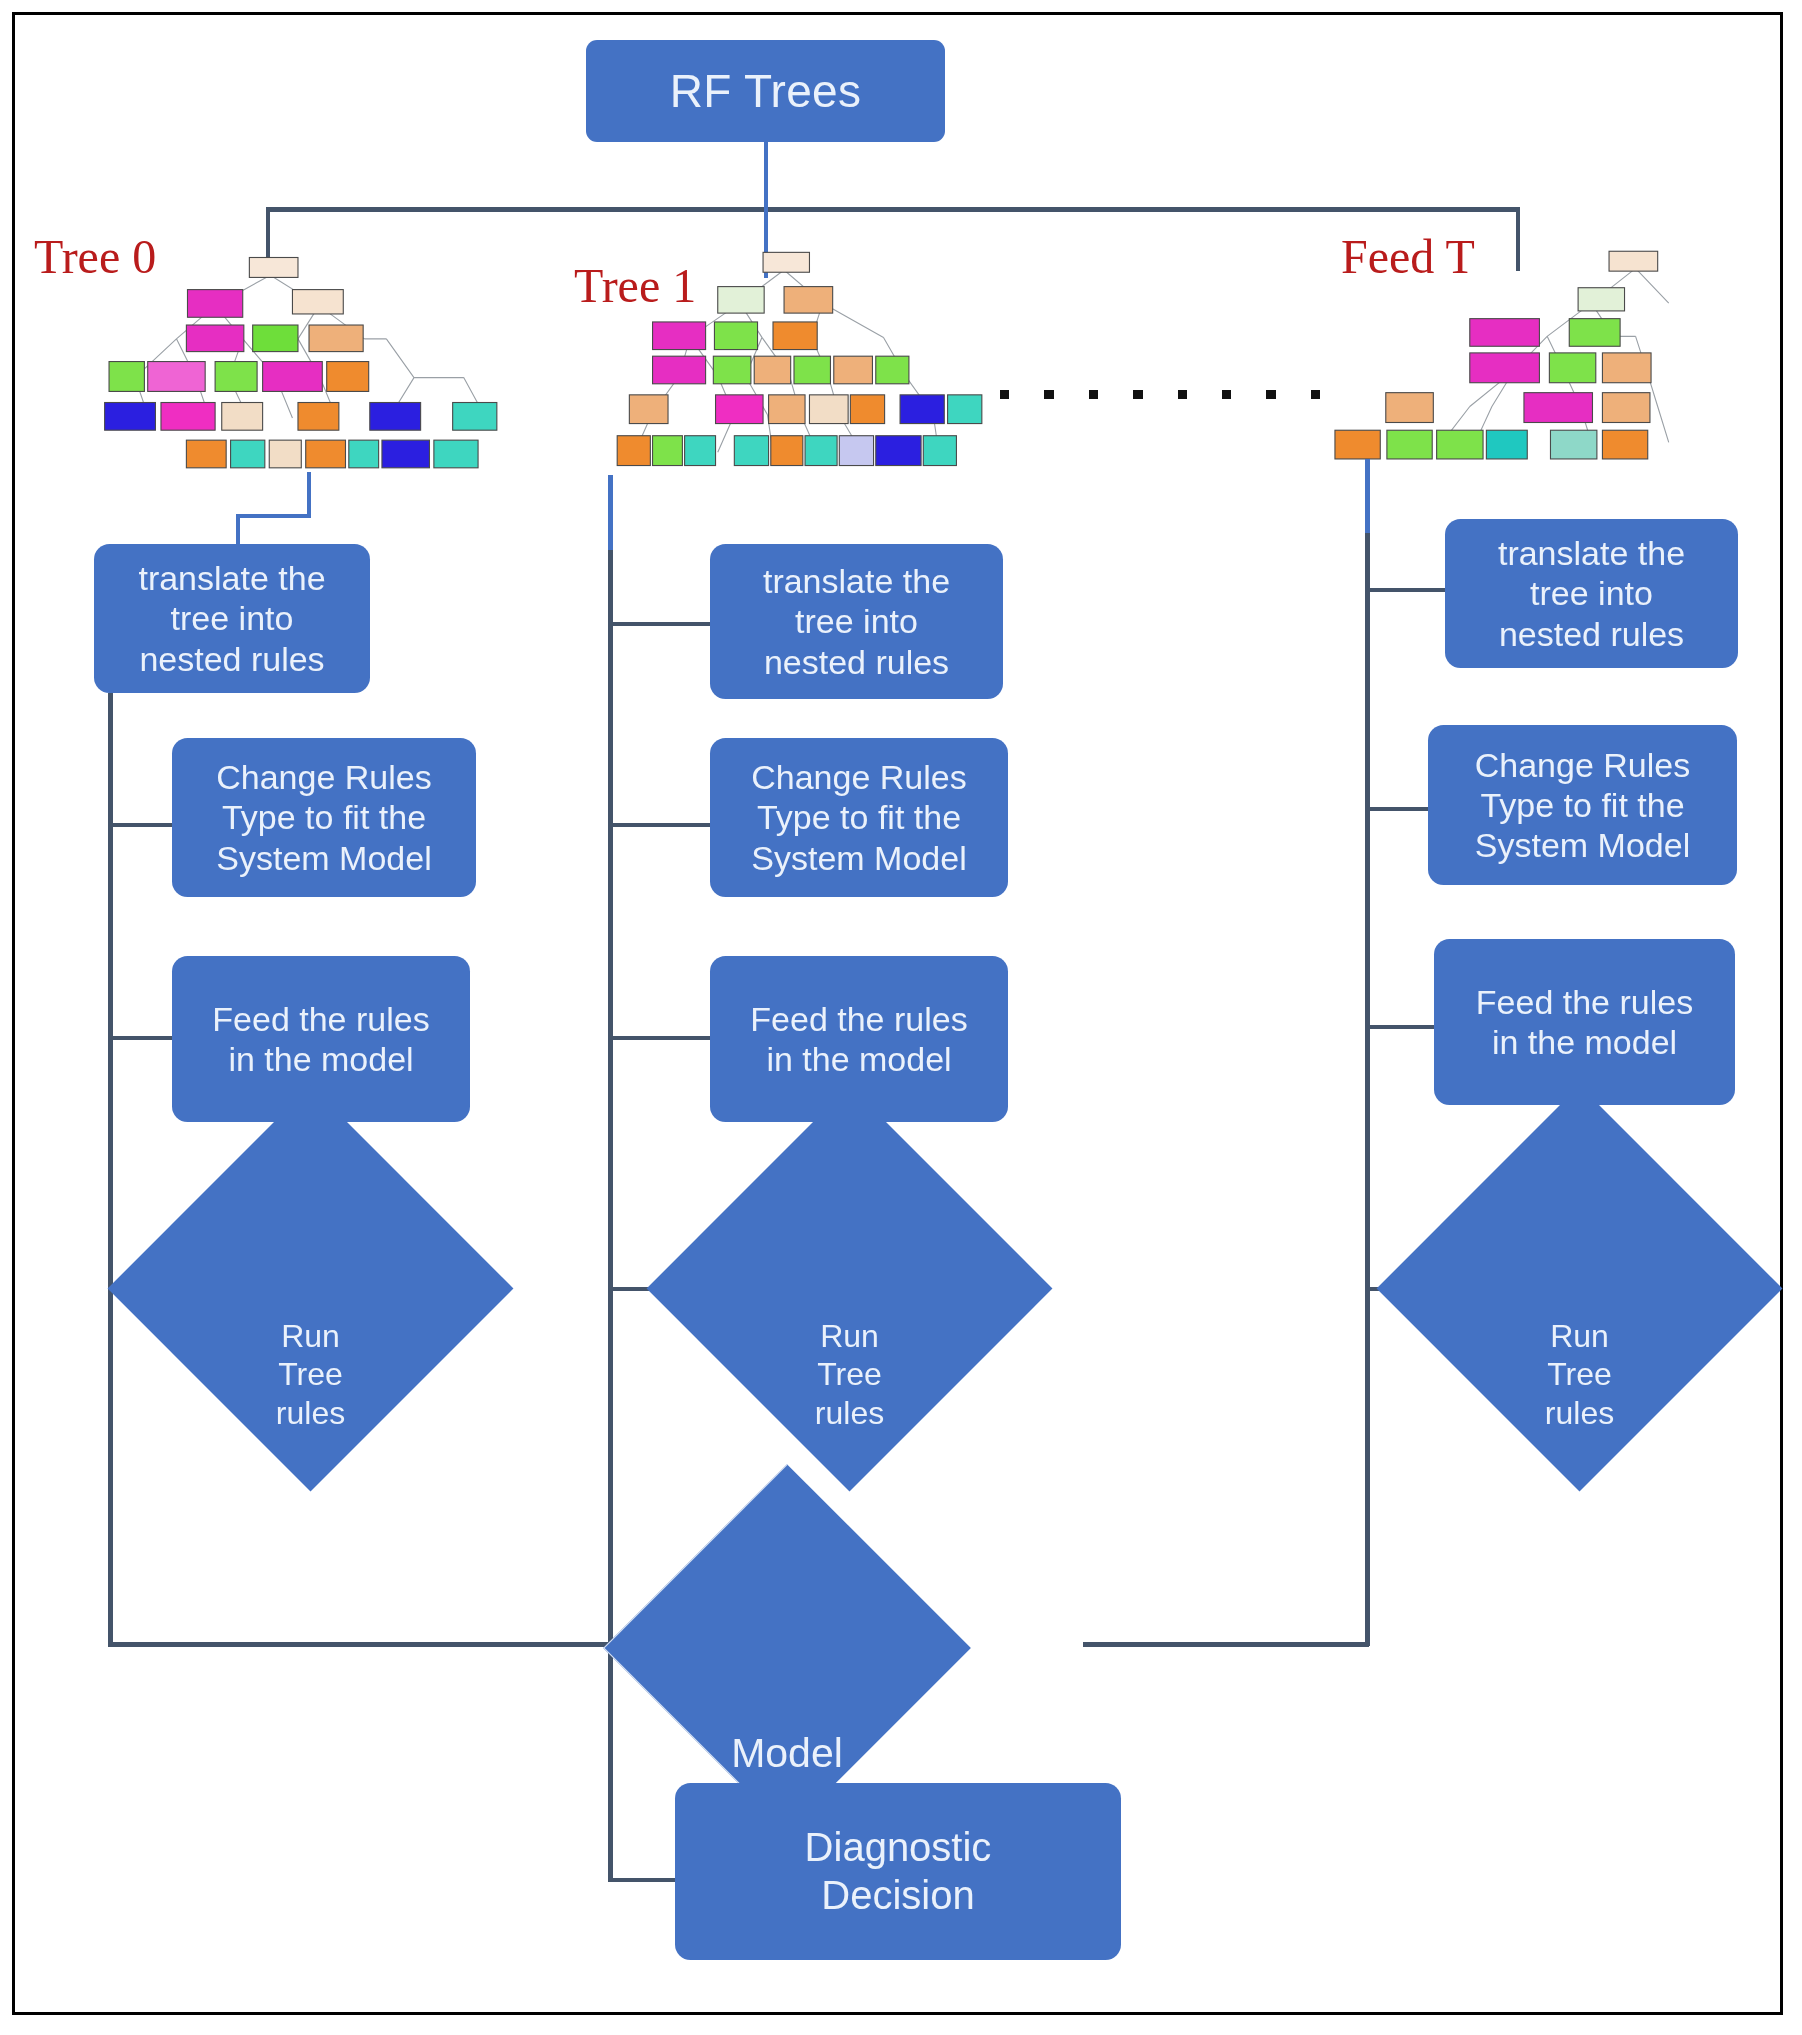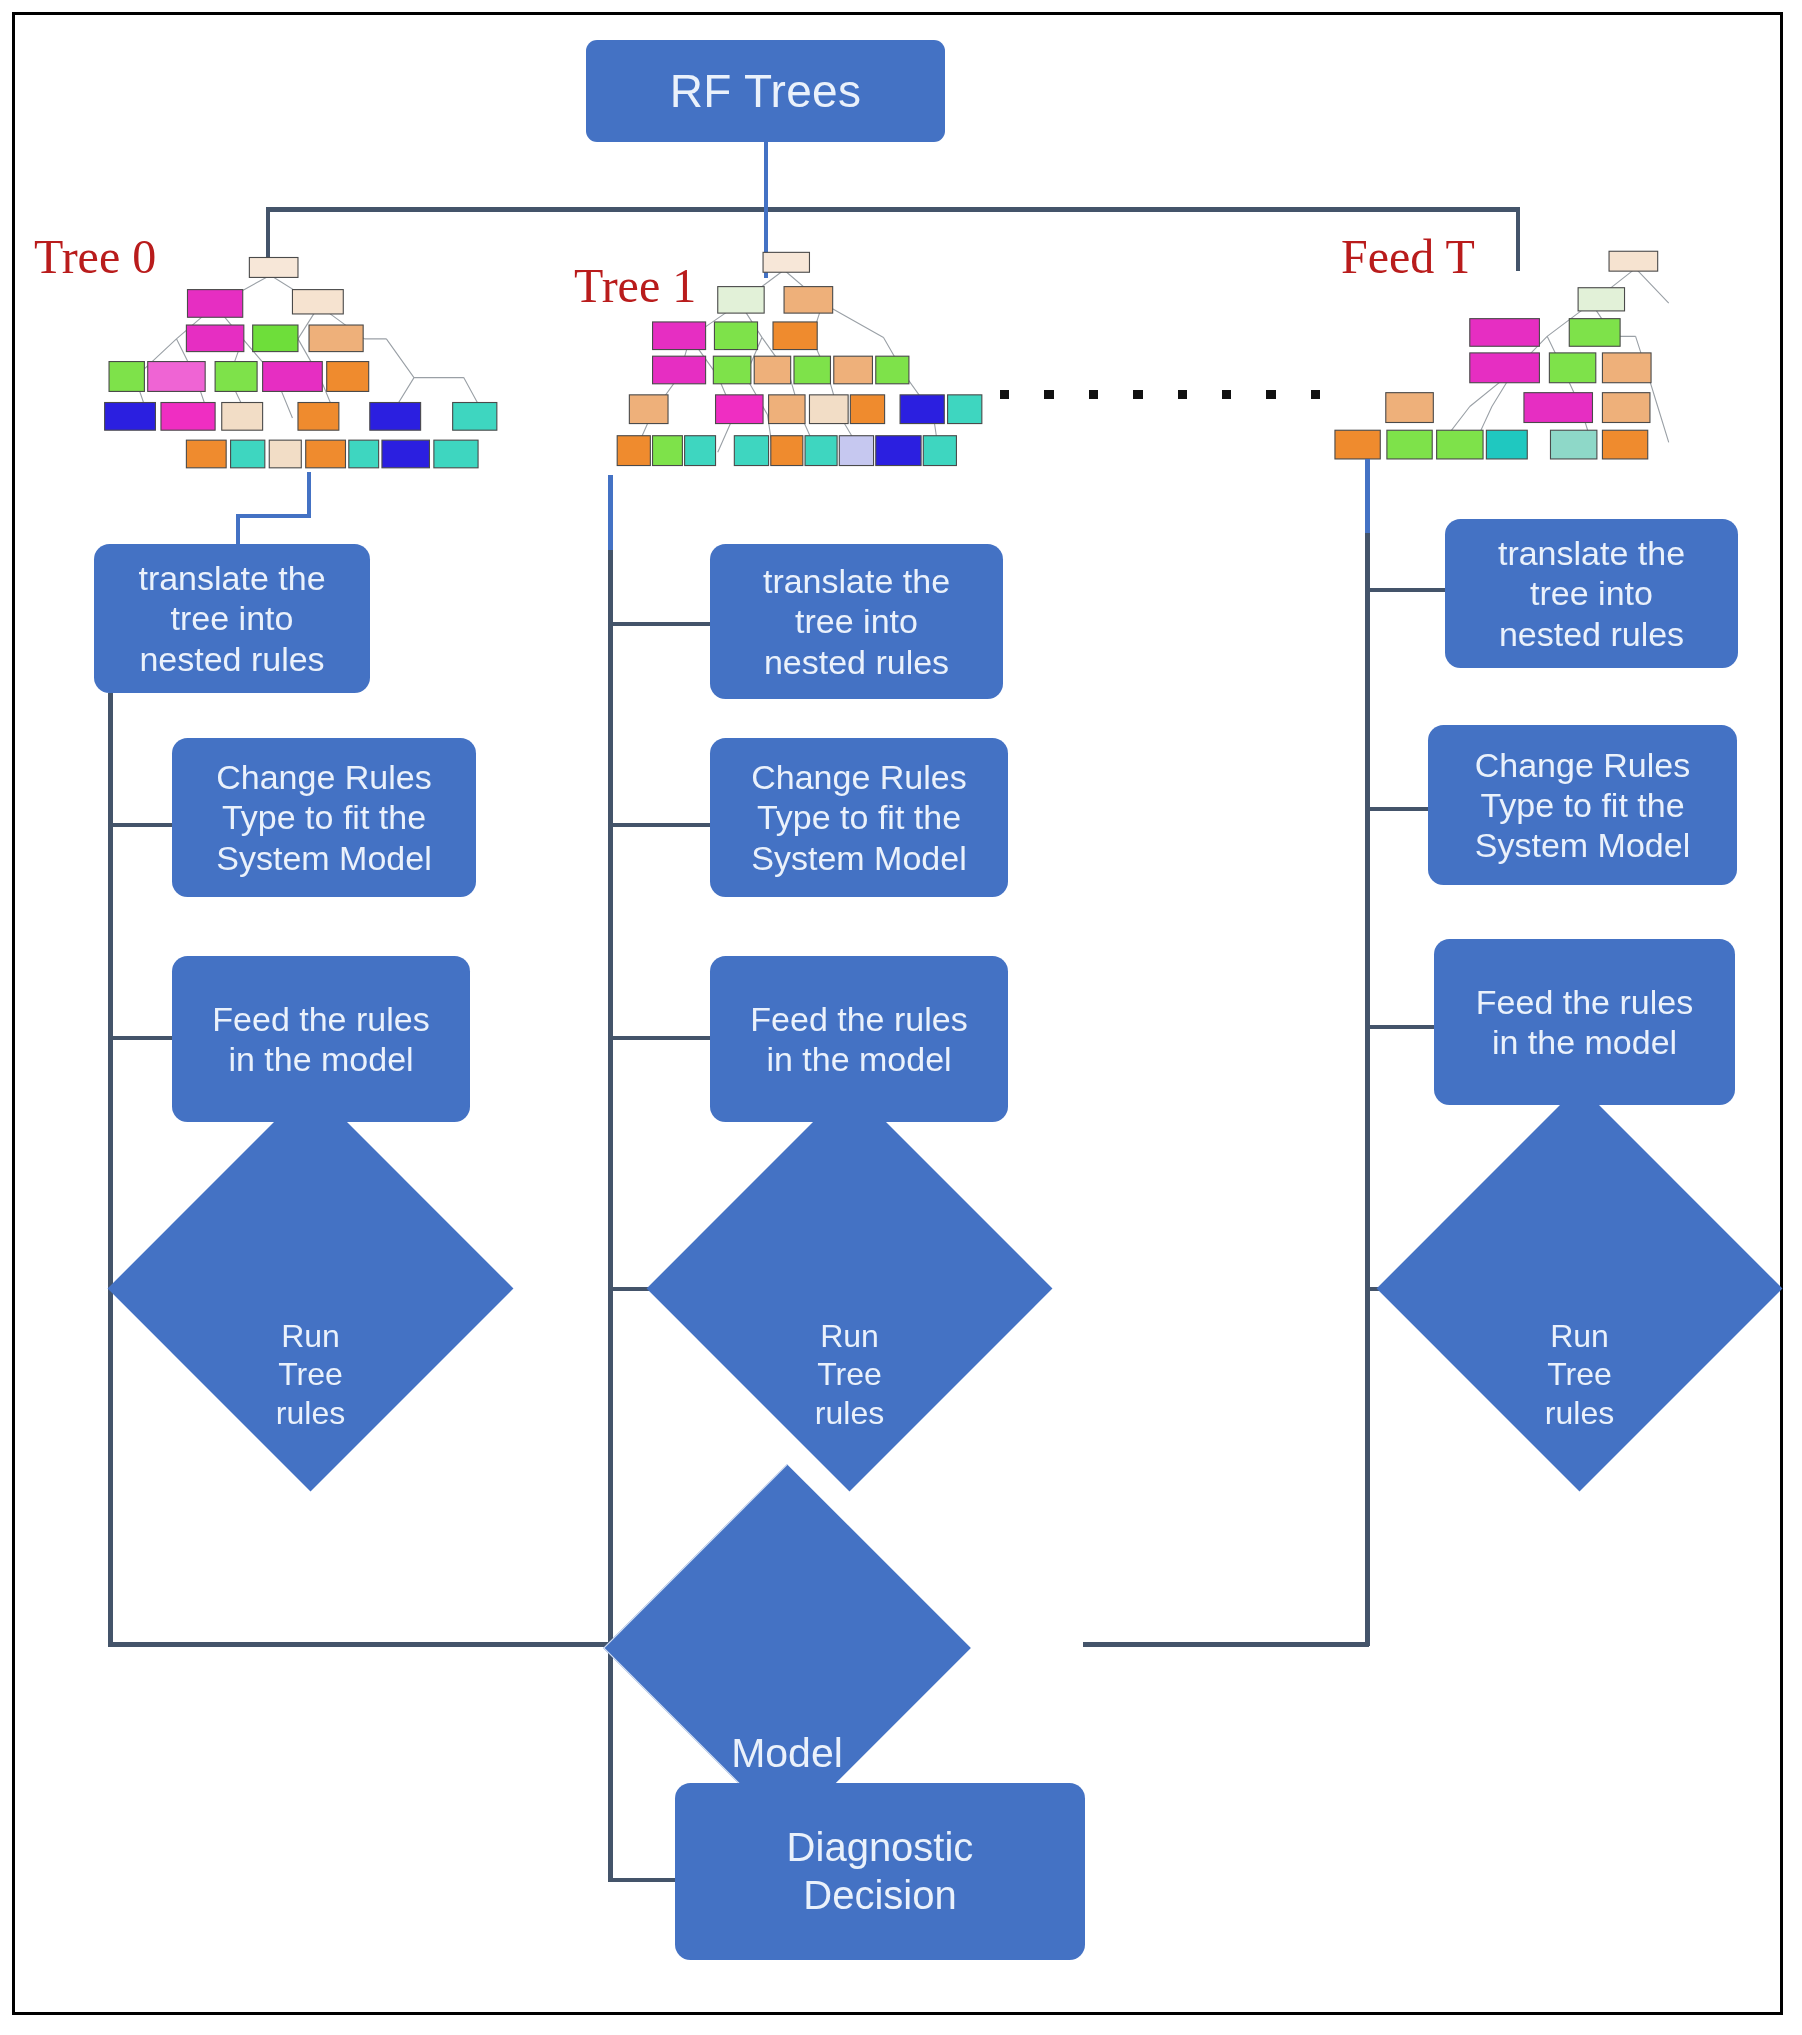--- a/index.html
+++ b/index.html
@@ -331,17 +331,17 @@
     <span class="txt">Run
 Tree
 rules</span>
   </div>
 
   <div class="dia voting" style="left:657px;top:1518px;width:260px;height:260px;">
     <span class="shape"></span>
     <span class="txt">Model</span>
   </div>
 
-  <div class="box out" style="left:675px;top:1783px;width:410px;height:177px;">Diagnostic
+  <div class="box out" style="left:675px;top:1783px;width:446px;height:177px;">Diagnostic
 Decision</div>
 
 </div>
 
 
 </body></html>

